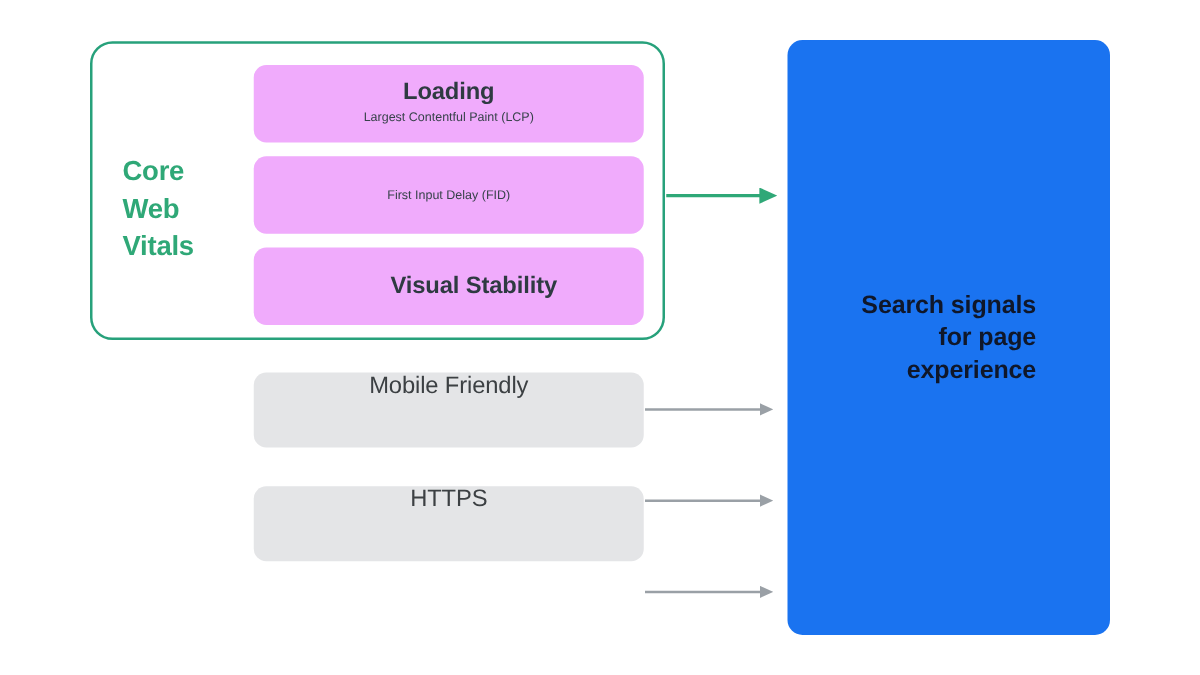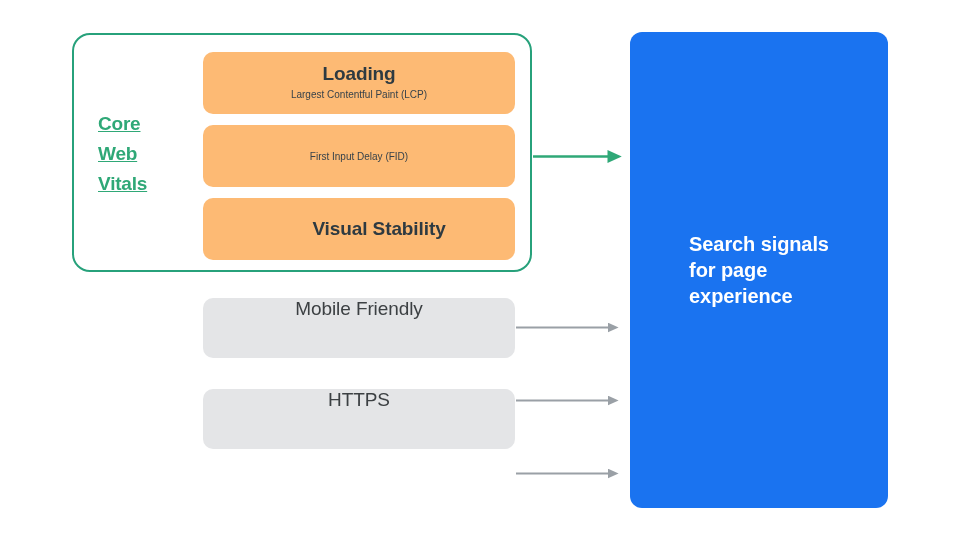--- a/index.html
+++ b/index.html
@@ -26,39 +26,38 @@
     height: 239px;
     box-sizing: border-box;
     border: 2px solid #27a17b;
     border-radius: 18px;
     background: #ffffff;
   }
 
   .cwv-label {
     position: absolute;
     left: 98px;
-    top: 109px;
+    top: 122px;
     width: 96px;
     color: #2fa877;
     font-weight: bold;
-    font-size: 19px;
+    font-size: 22px;
     line-height: 30px;
     letter-spacing: -0.2px;
     text-align: left;
-    text-decoration: underline;
   }
   .cwv-label span { display: block; }
 
   
   .metric-card {
     position: absolute;
     left: 203px;
     width: 312px;
     height: 62px;
-    background: #fdba74;
+    background: #f0abfc;
     border-radius: 10px;
     box-sizing: border-box;
     display: flex;
     flex-direction: column;
     align-items: center;
     justify-content: center;
   }
   .metric-card.c1 { top: 52px; }
   .metric-card.c2 { top: 125px; }
   .metric-card.c3 { top: 198px; padding-left: 40px; }
@@ -107,25 +106,25 @@
     top: 32px;
     width: 258px;
     height: 476px;
     background: #1a73f0;
     border-radius: 12px;
     display: flex;
     align-items: center;
     justify-content: center;
   }
   .dest-text {
-    color: #ffffff;
+    color: #0f172a;
     font-size: 20px;
     font-weight: bold;
     line-height: 26px;
-    text-align: left;
+    text-align: right;
     letter-spacing: -0.1px;
     white-space: pre-line;
   }
 
   
   .arrow-layer {
     position: absolute;
     left: 0;
     top: 0;
     width: 960px;

